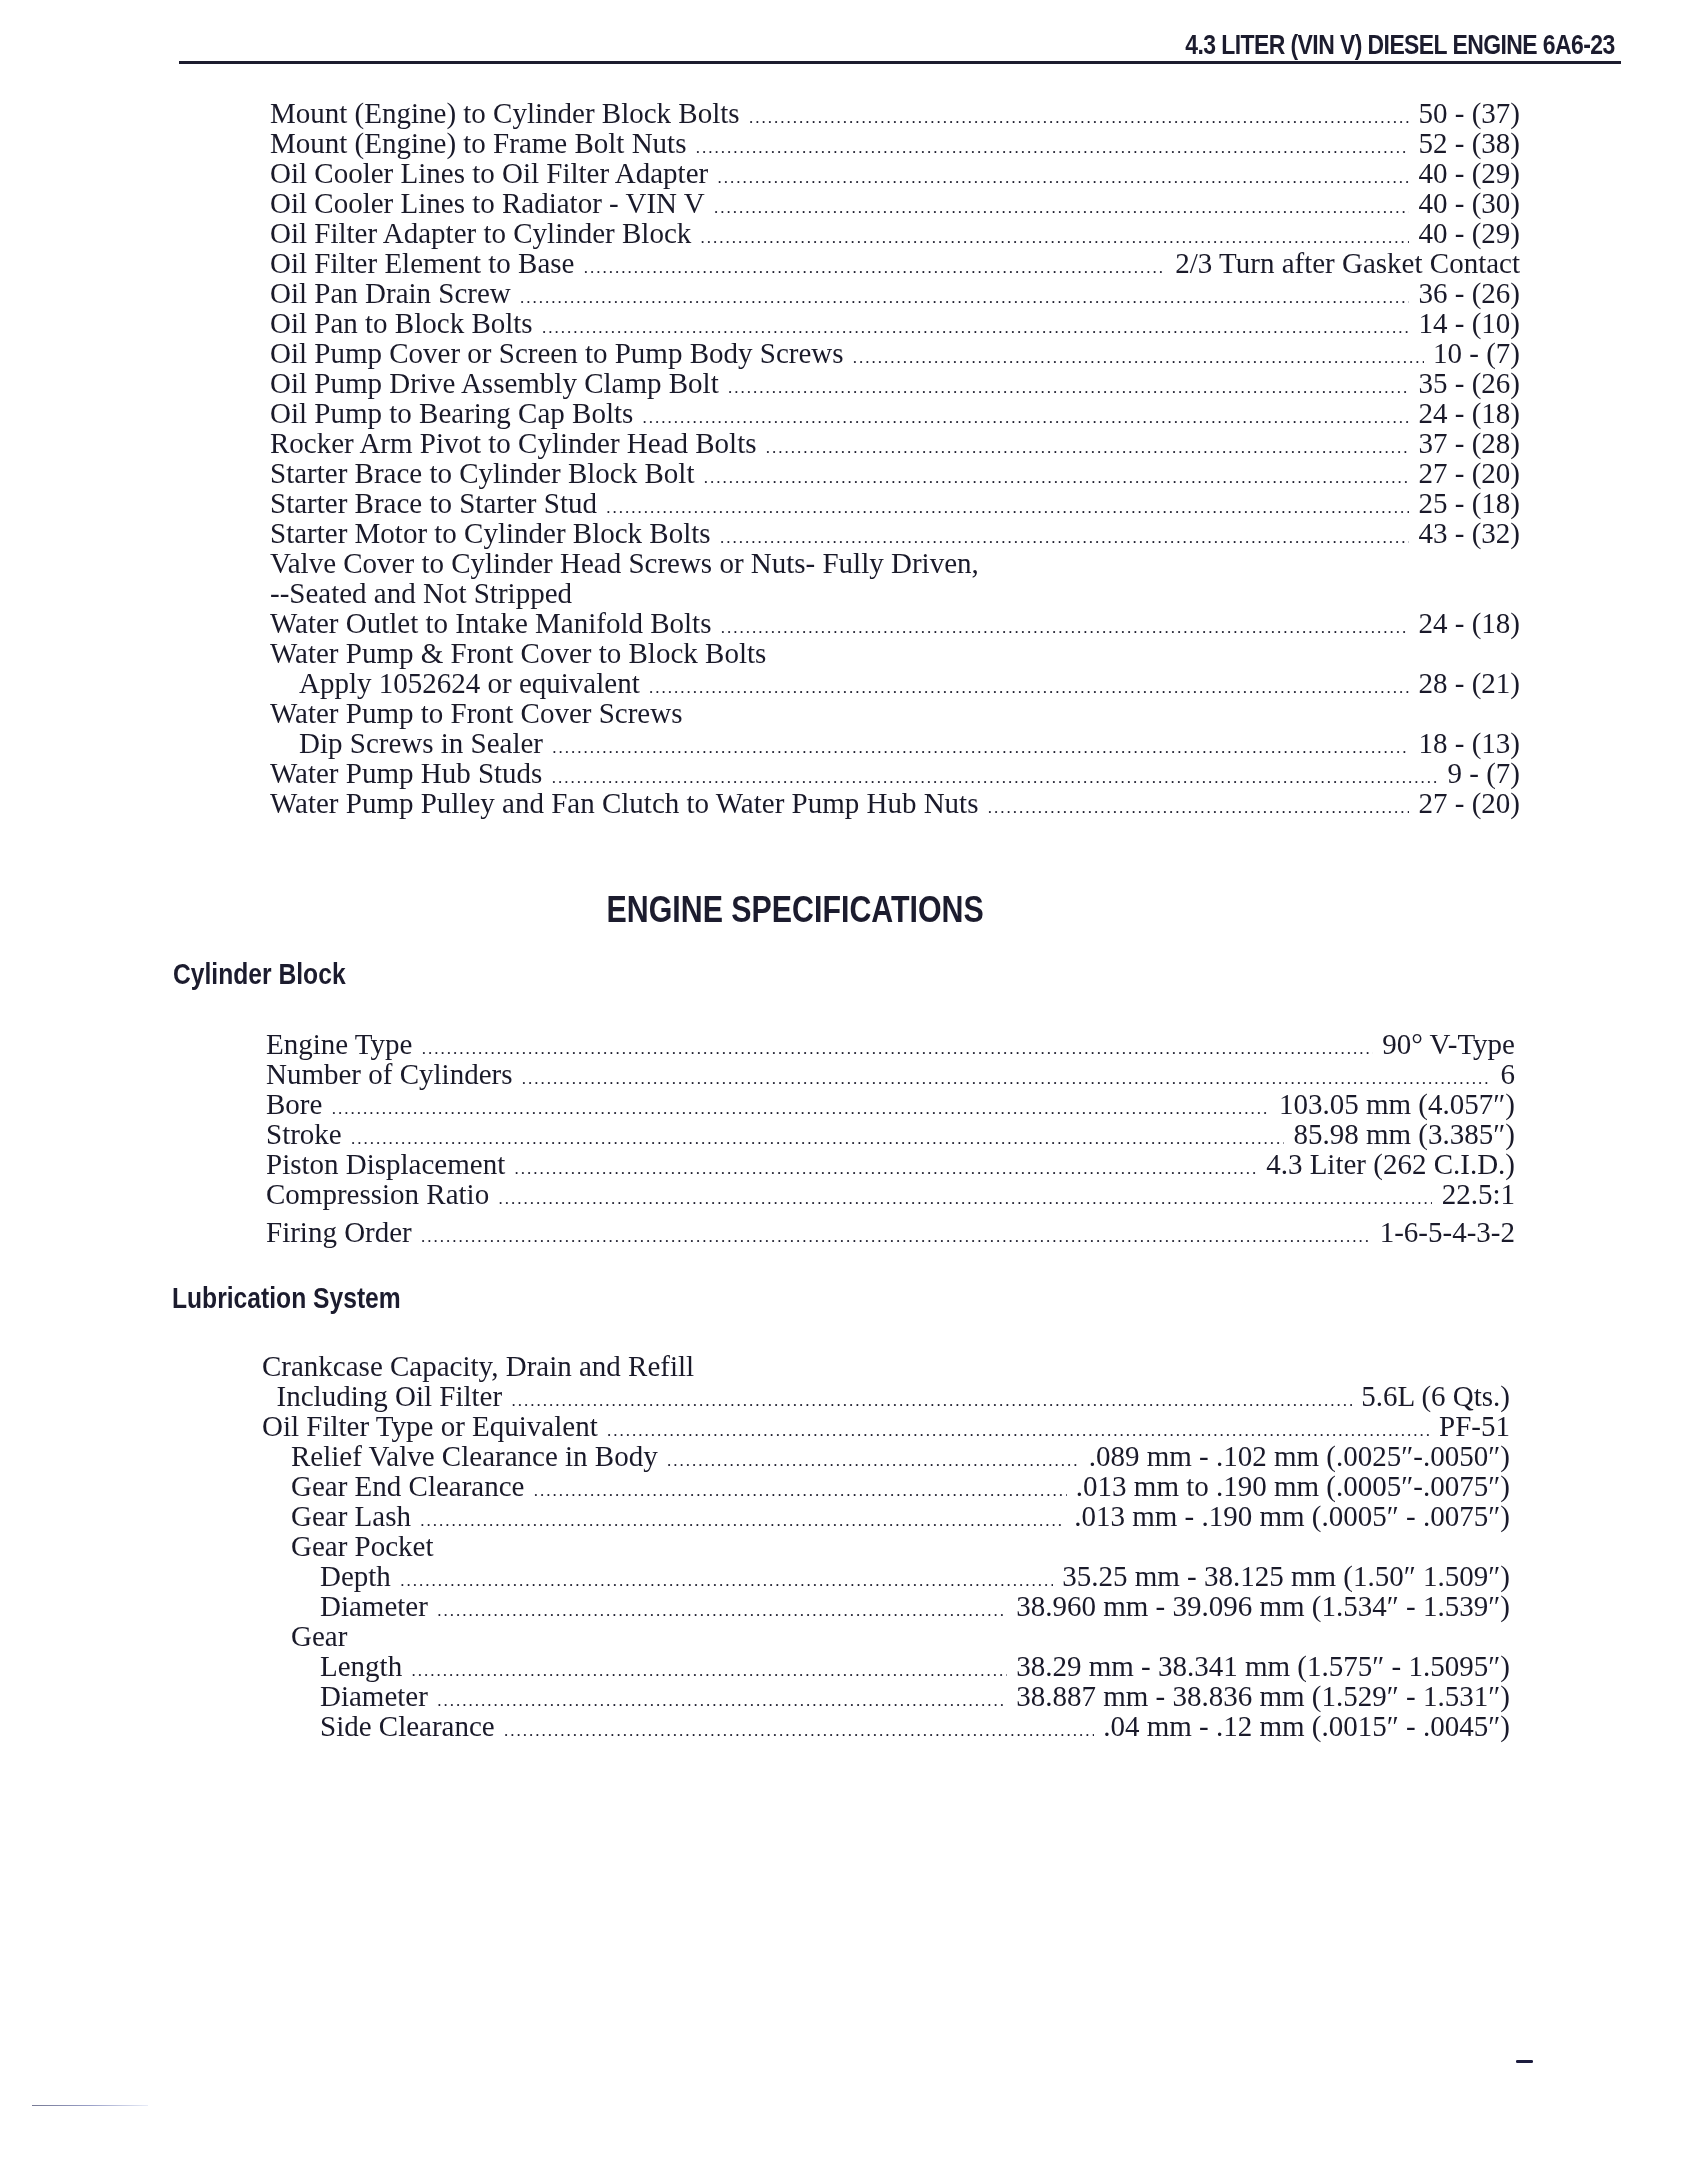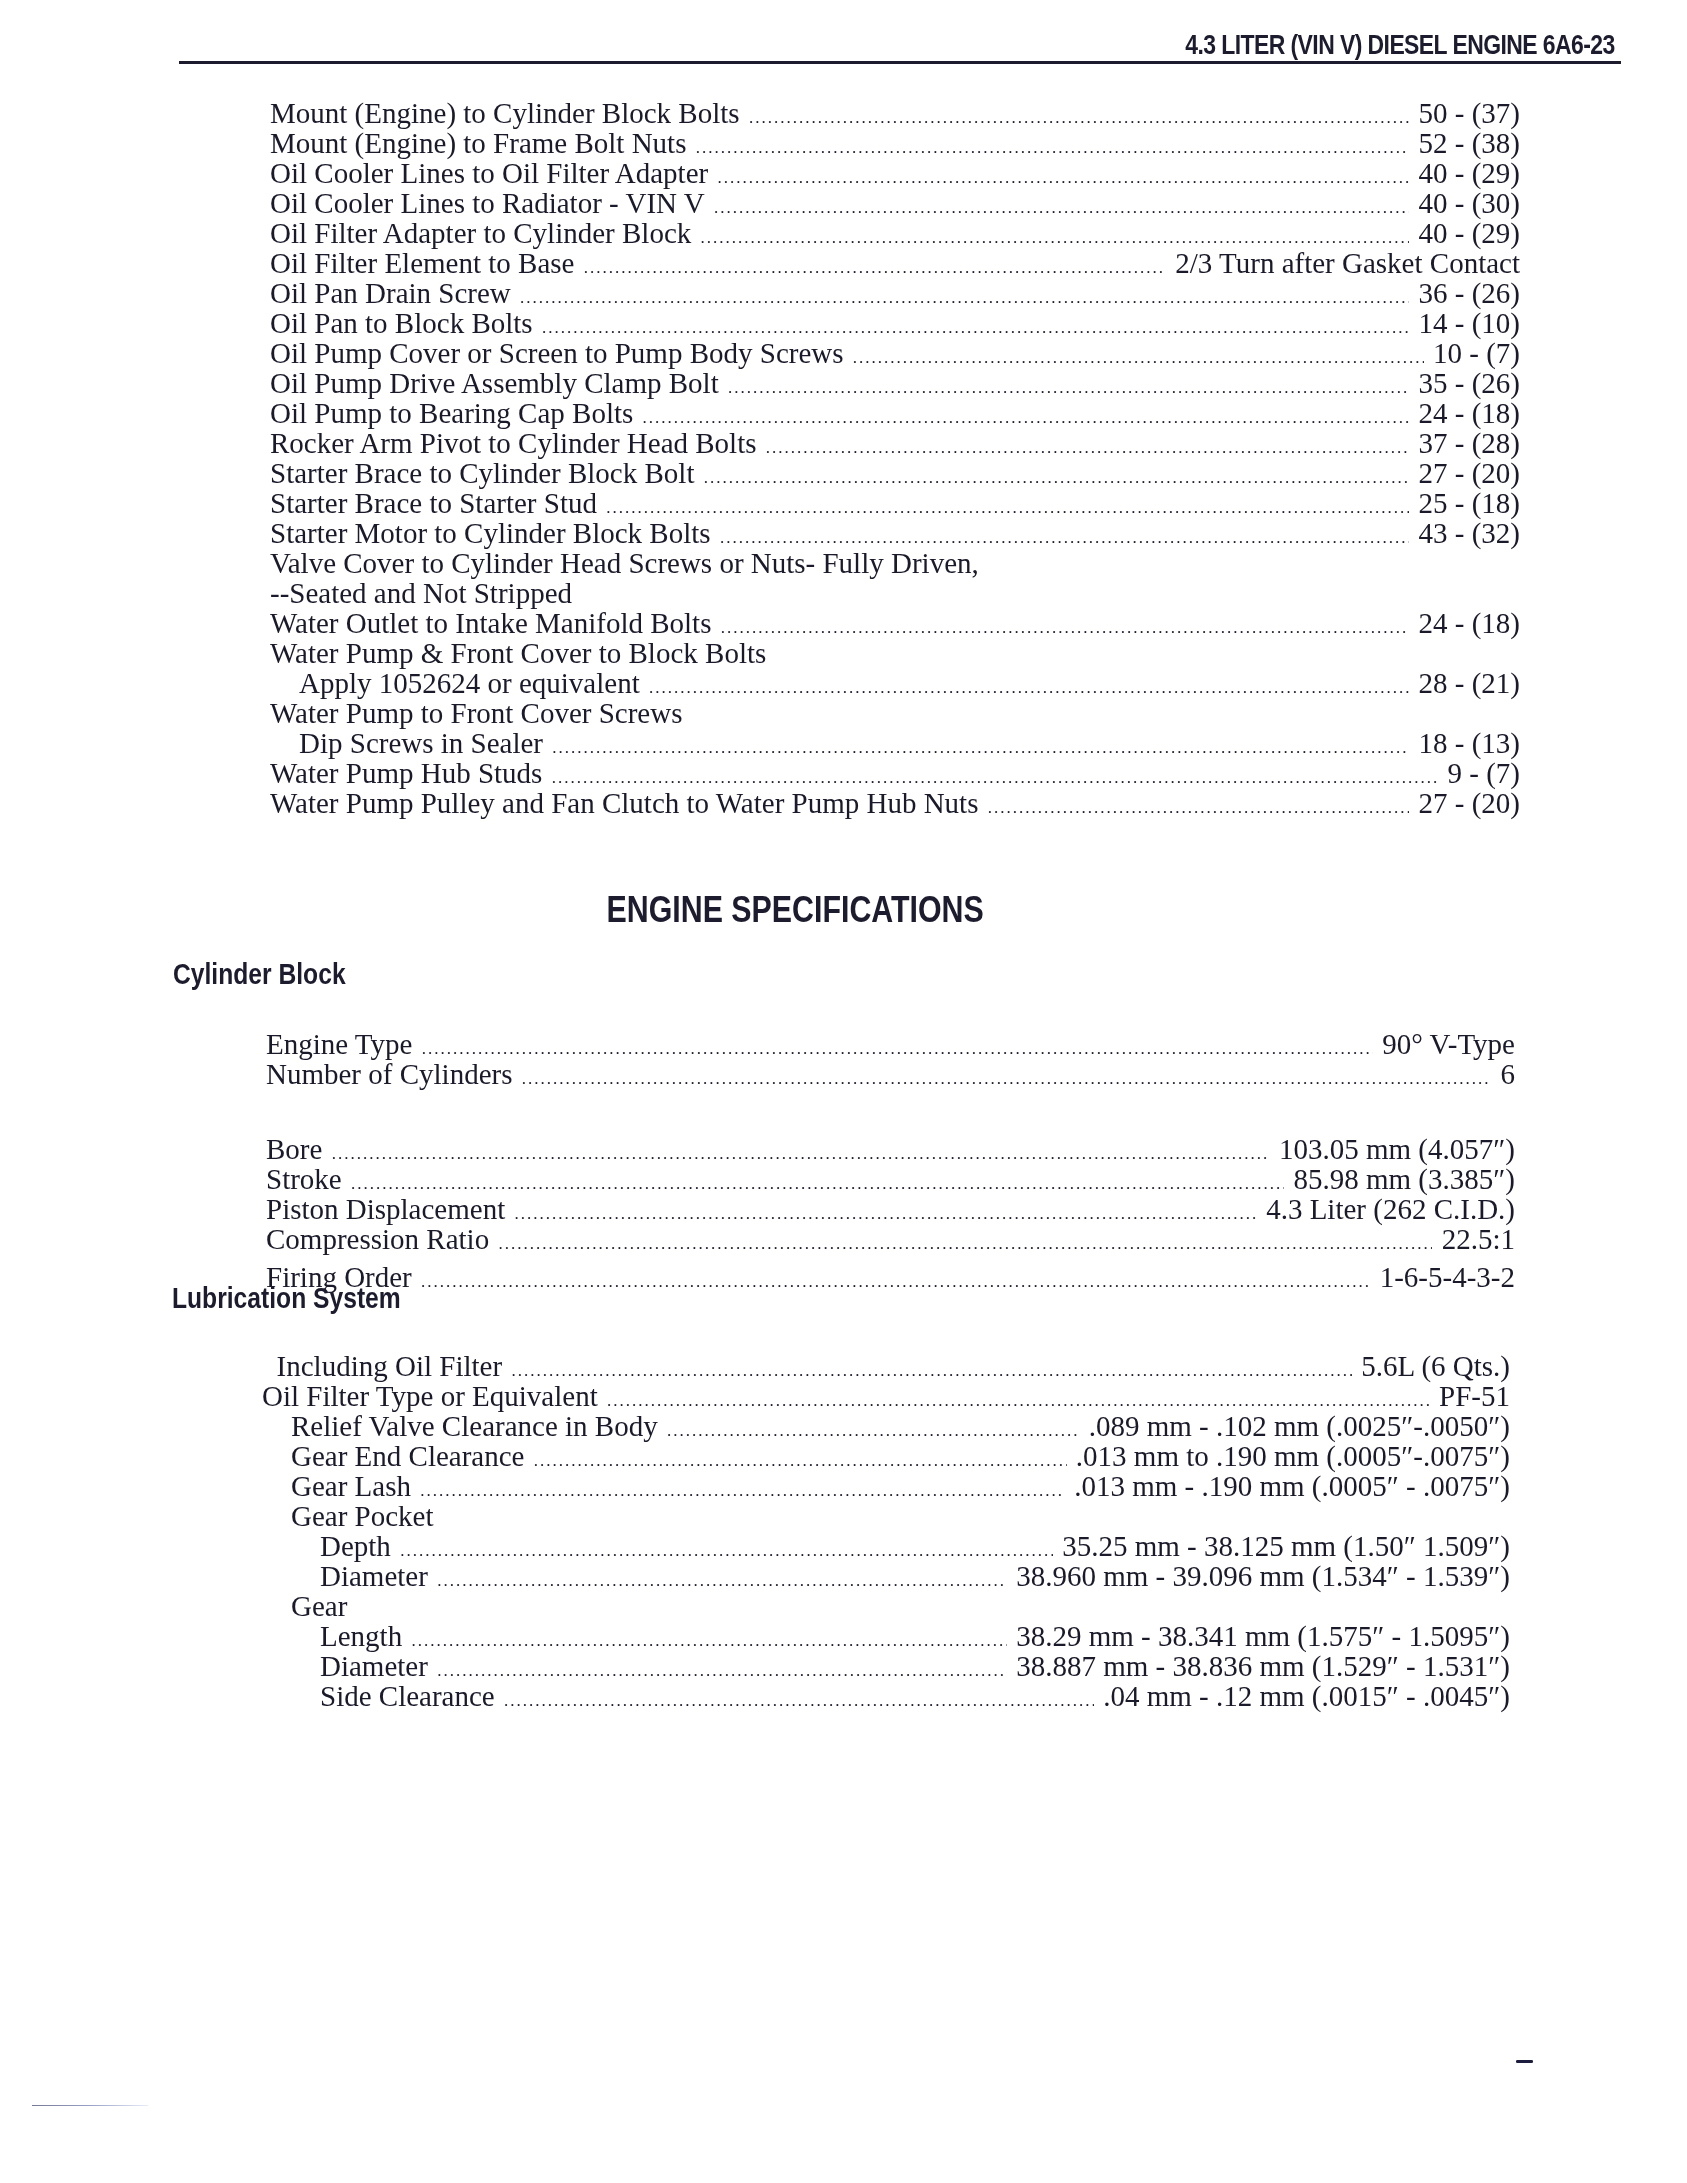--- a/index.html
+++ b/index.html
@@ -160,21 +160,21 @@
     <div class="row" style="padding-left: 0px;">
       <span class="label">Engine Type</span>
       <span class="dots"></span>
       <span class="value">90° V-Type</span>
     </div>
     <div class="row" style="padding-left: 0px;">
       <span class="label">Number of Cylinders</span>
       <span class="dots"></span>
       <span class="value">6</span>
     </div>
-    <div class="row" style="padding-left: 0px; margin-top: 45px;">
+    <div class="row" style="padding-left: 0px;">
       <span class="label">Bore</span>
       <span class="dots"></span>
       <span class="value">103.05 mm (4.057″)</span>
     </div>
     <div class="row" style="padding-left: 0px;">
       <span class="label">Stroke</span>
       <span class="dots"></span>
       <span class="value">85.98 mm (3.385″)</span>
     </div>
     <div class="row" style="padding-left: 0px;">
@@ -189,20 +189,23 @@
     </div>
     <div class="row" style="padding-left: 0px; margin-top: 8px;">
       <span class="label">Firing Order</span>
       <span class="dots"></span>
       <span class="value">1-6-5-4-3-2</span>
     </div>
   </div>
 
 <div class="sub-heading sub-lube">Lubrication System</div>
 <div class="spec-list lube-list">
+    <div class="row no-value" style="padding-left: 0px;">
+      <span class="label">Crankcase Capacity, Drain and Refill</span>
+    </div>
     <div class="row" style="padding-left: 14.6px;">
       <span class="label">Including Oil Filter</span>
       <span class="dots"></span>
       <span class="value">5.6L (6 Qts.)</span>
     </div>
     <div class="row" style="padding-left: 0px;">
       <span class="label">Oil Filter Type or Equivalent</span>
       <span class="dots"></span>
       <span class="value">PF-51</span>
     </div>

